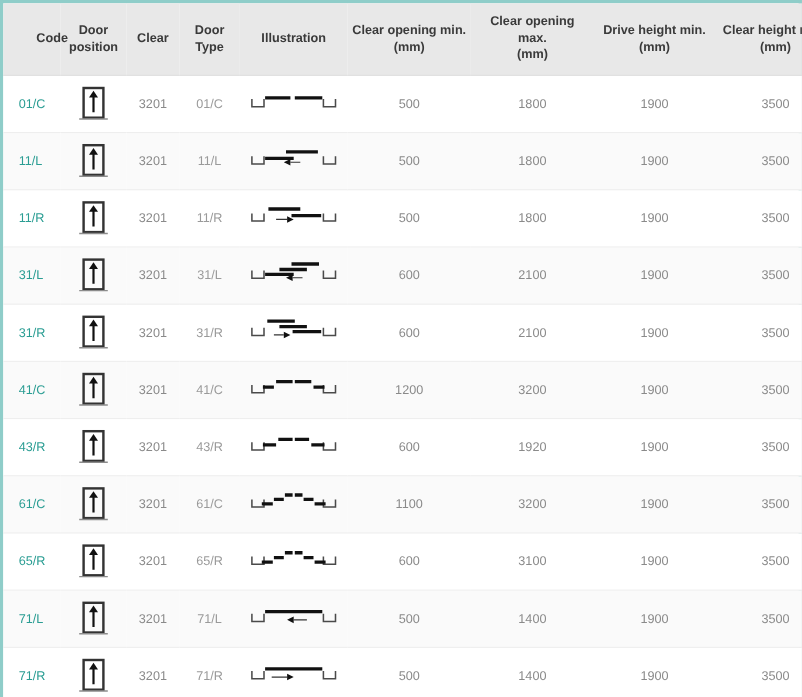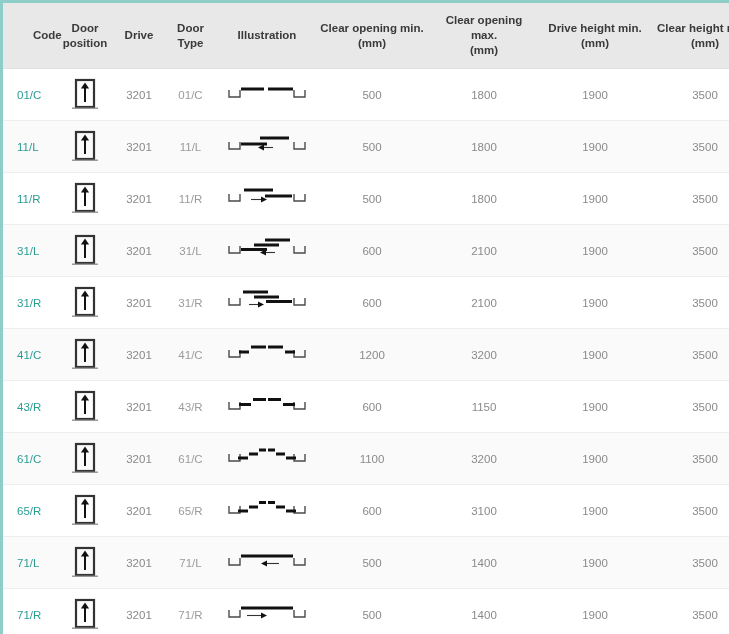--- a/index.html
+++ b/index.html
@@ -133,21 +133,21 @@
     </colgroup>
     <thead>
       <tr>
           <th class="col-code">
             <div>Code</div>
           </th>
           <th>
             <div>Door position</div>
           </th>
           <th>
-            <div>Drive</div>
+            <div>Clear</div>
           </th>
           <th>
             <div>Door Type</div>
           </th>
           <th>
             <div>Illustration</div>
           </th>
           <th>
             <div>Clear opening min.</div>
             <div>(mm)</div>
@@ -317,21 +317,21 @@
           <td class="doortype-cell">43/R</td>
           <td class="illus-cell"><span><svg width="80" height="30" viewBox="0 0 80 30">
                 <path d="M2,10 L2,17 L13,17 L13,10" fill="none" stroke="#4a4a4a" stroke-width="1.4"></path>
                 <path d="M78,10 L78,17 L67,17 L67,10" fill="none" stroke="#4a4a4a" stroke-width="1.4"></path>
                 <line x1="12" y1="12.5" x2="24" y2="12.5" stroke="#111" stroke-width="3" stroke-linecap="butt"></line>
                 <line x1="26" y1="7.5" x2="39" y2="7.5" stroke="#111" stroke-width="3" stroke-linecap="butt"></line>
                 <line x1="41" y1="7.5" x2="54" y2="7.5" stroke="#111" stroke-width="3" stroke-linecap="butt"></line>
                 <line x1="56" y1="12.5" x2="68" y2="12.5" stroke="#111" stroke-width="3" stroke-linecap="butt"></line>
               </svg></span></td>
           <td>600</td>
-          <td>1150</td>
+          <td>1920</td>
           <td>1900</td>
           <td>3500</td>
         </tr>
         <tr class="even">
           <td class="code-cell"><a href="#">61/C</a></td>
           <td class="icon-cell"><span><svg width="34" height="36" viewBox="0 0 34 36">
                 <rect x="8" y="3" width="18" height="27" fill="none" stroke="#333" stroke-width="2.2"></rect>
                 <line x1="4" y1="31.2" x2="30" y2="31.2" stroke="#8c8c8c" stroke-width="1.3"></line>
                 <line x1="17" y1="25" x2="17" y2="9" stroke="#111" stroke-width="2"></line>
                 <polygon points="17,5.5 12.9,11.6 21.1,11.6" fill="#111"></polygon>

